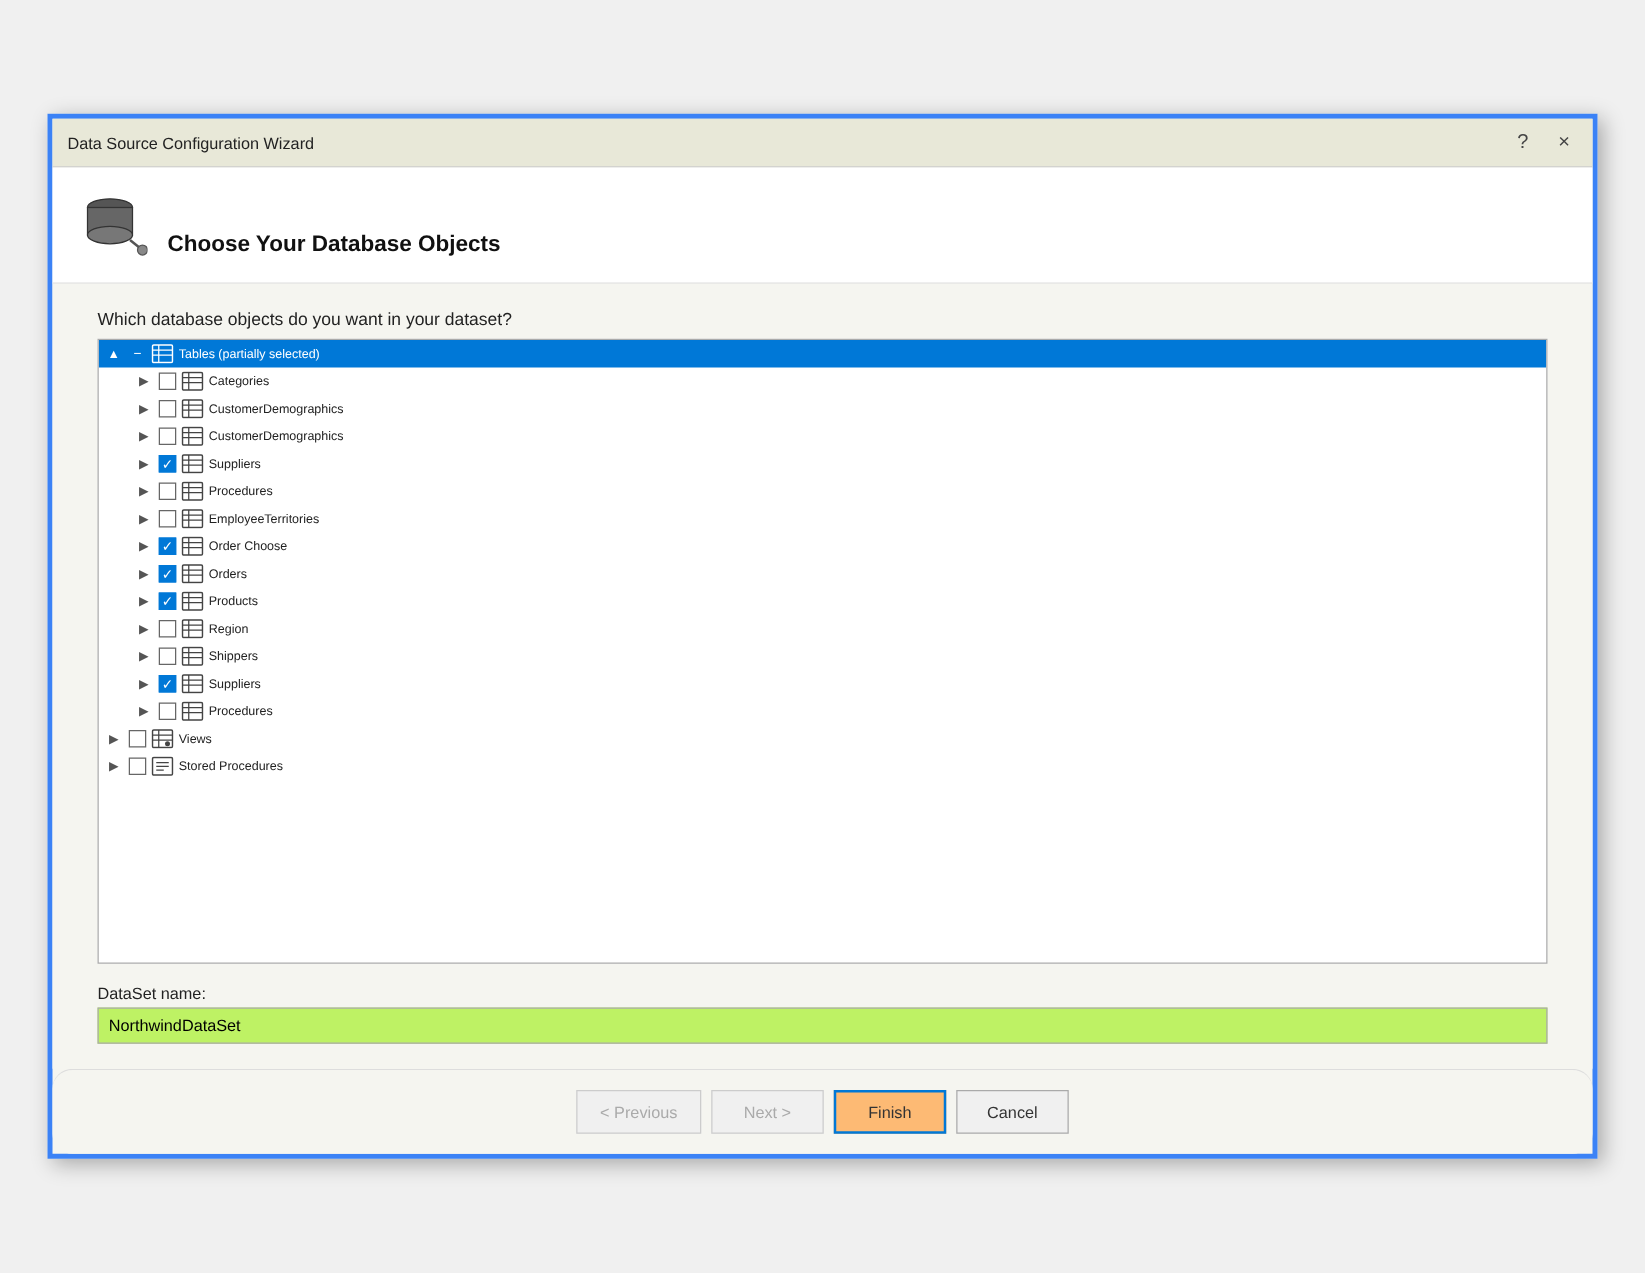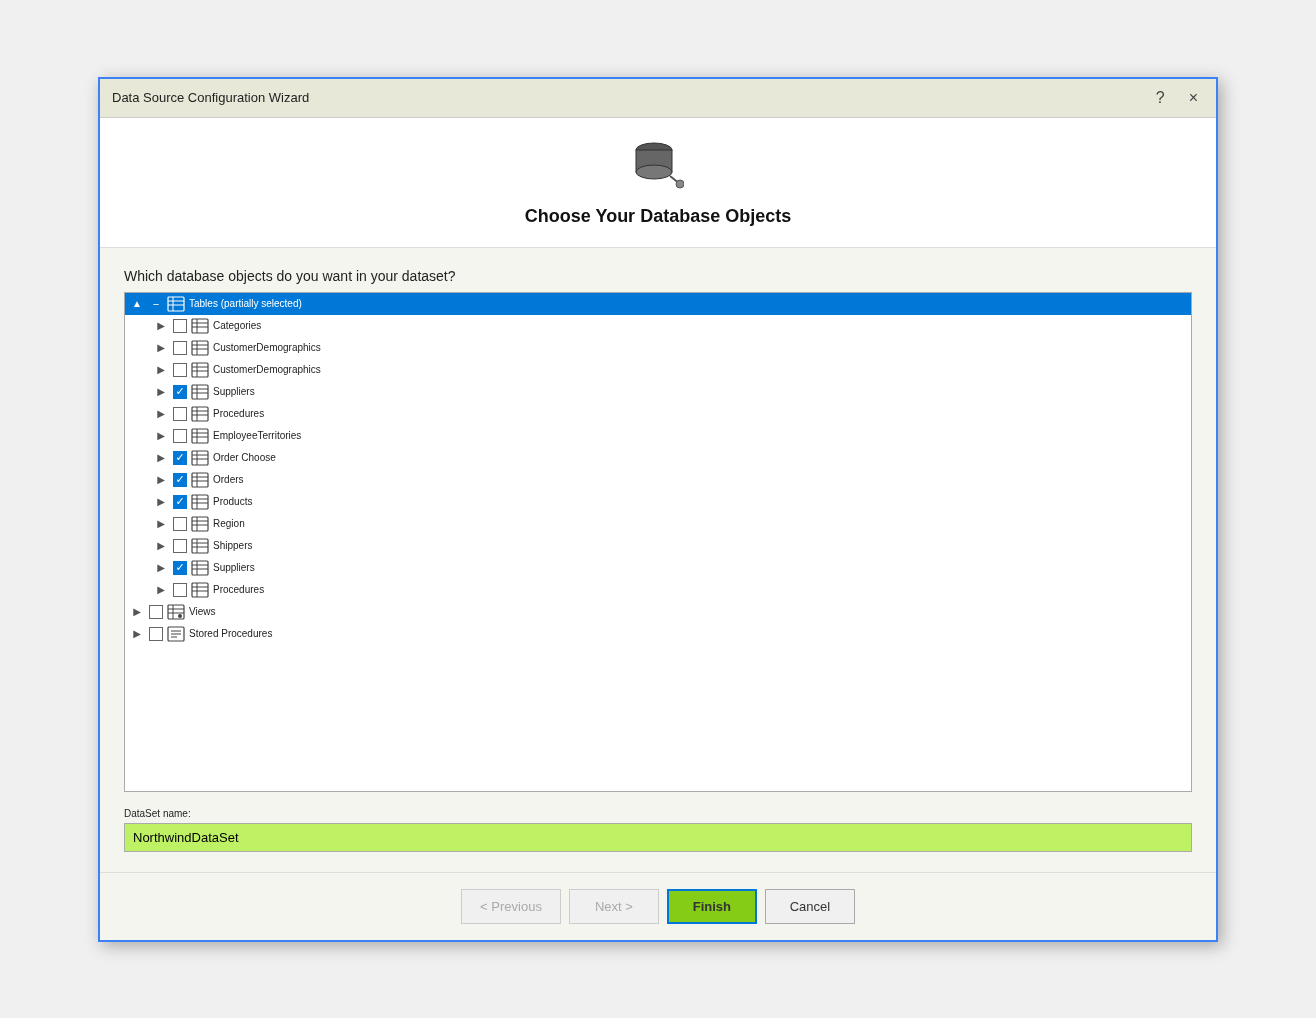--- a/index.html
+++ b/index.html
@@ -6,23 +6,23 @@
     body {
       font-family: "Segoe UI", Arial, sans-serif;
       font-size: 14px;
       background: #f0f0f0;
       display: flex;
       align-items: center;
       justify-content: center;
       min-height: 100vh;
     }
     .dialog {
-      width: 1120px;
+      width: 1240px;
       background: #f5f5f0;
-      border: 2px solid #3b82f6;
+      border: 4px solid #3b82f6;
       box-shadow: 4px 4px 16px rgba(0,0,0,0.3);
       display: flex;
       flex-direction: column;
     }
     .title-bar {
       background: #e8e8d8;
       border-bottom: 1px solid #ccc;
       padding: 8px 12px;
       display: flex;
       align-items: center;
@@ -42,37 +42,36 @@
       border: none;
       font-size: 16px;
       cursor: pointer;
       color: #444;
       padding: 2px 6px;
     }
     .header-area {
       background: #ffffff;
       padding: 20px 24px;
       display: flex;
-      align-items: center;
+      align-items: flex-end;
       gap: 16px;
       border-bottom: 1px solid #ddd;
-      flex-direction: column;
     }
     .db-icon {
       width: 52px;
       height: 52px;
       flex-shrink: 0;
     }
     .header-title {
       font-size: 18px;
       font-weight: bold;
       color: #111;
     }
     .content-area {
-      padding: 20px 24px;
+      padding: 20px 36px;
       background: #f5f5f0;
       flex: 1;
     }
     .question-text {
       font-size: 14px;
       color: #222;
       margin-bottom: 8px;
     }
     .tree-container {
       border: 1px solid #aaa;
@@ -144,59 +143,60 @@
     }
     .item-label {
       font-size: 10px;
       color: #222;
     }
 
     .dataset-section {
       margin-top: 16px;
     }
     .dataset-label {
-      font-size: 10px;
+      font-size: 13px;
       color: #222;
       margin-bottom: 4px;
     }
     .dataset-input {
       width: 100%;
       border: 1px solid #aaa;
       padding: 6px 8px;
       font-size: 13px;
       background: #bef264;
       outline: none;
     }
 
     .footer {
       background: #f5f5f0;
       border-top: 1px solid #ddd;
       padding: 16px 16px;
       display: flex;
       justify-content: center;
       gap: 8px;
+      border-radius: 16px;
     }
     .footer-btn {
       min-width: 90px;
       padding: 8px 18px;
       font-size: 13px;
       border: 1px solid #aaa;
       background: #f0f0f0;
       cursor: pointer;
       color: #333;
     }
     .footer-btn.disabled {
       color: #aaa;
       cursor: default;
       border-color: #ccc;
     }
     .footer-btn.primary {
       border: 2px solid #0078d7;
-      background: #84cc16;
-      font-weight: 700;
+      background: #fdba74;
+      font-weight: 400;
     }
 
     
     .tbl-svg {
       width: 18px;
       height: 16px;
     }
   </style>
 </head>
 <body>

